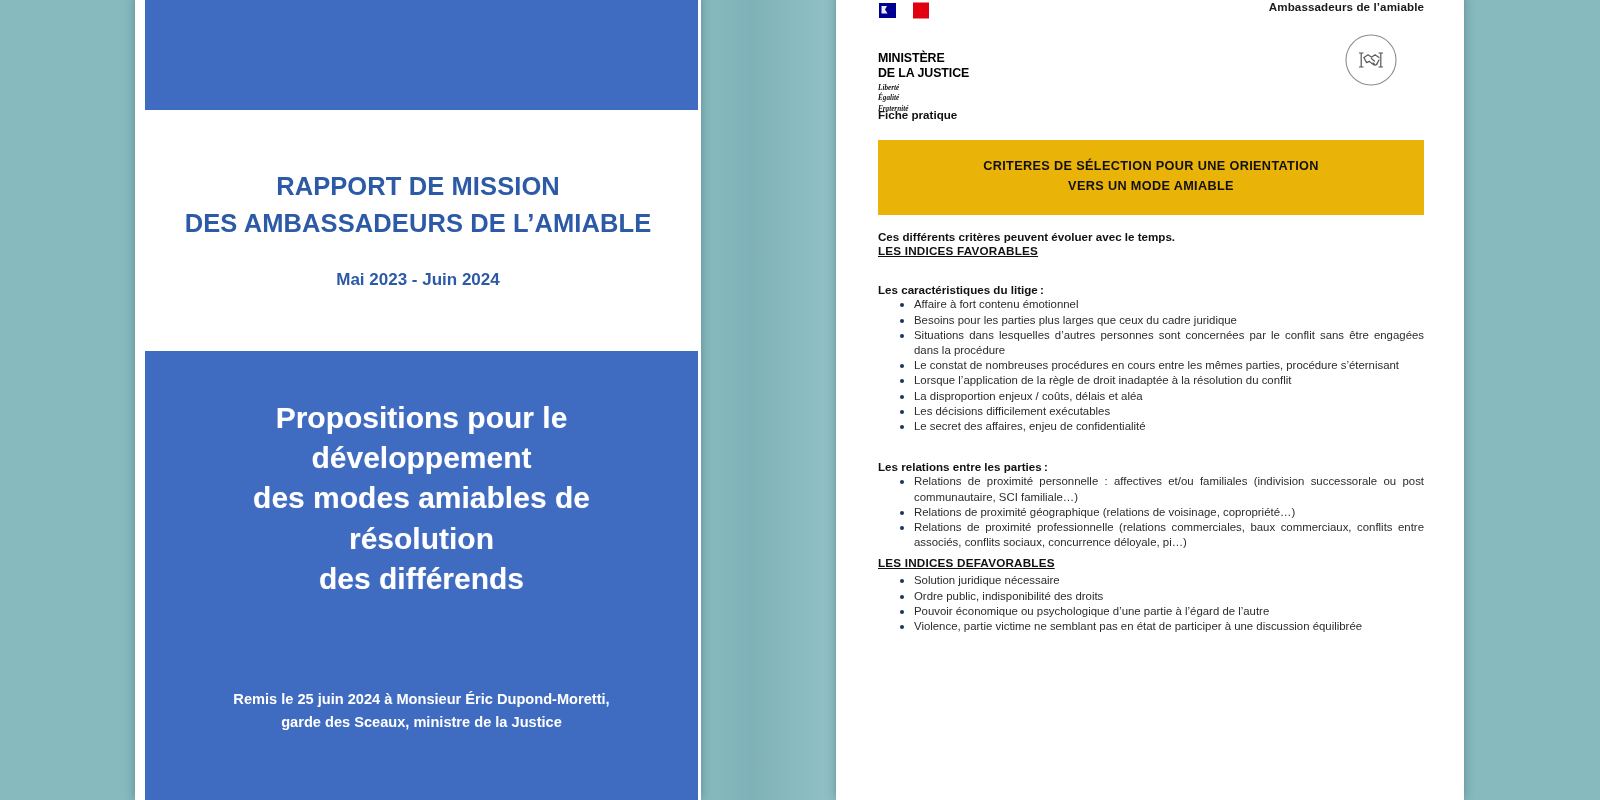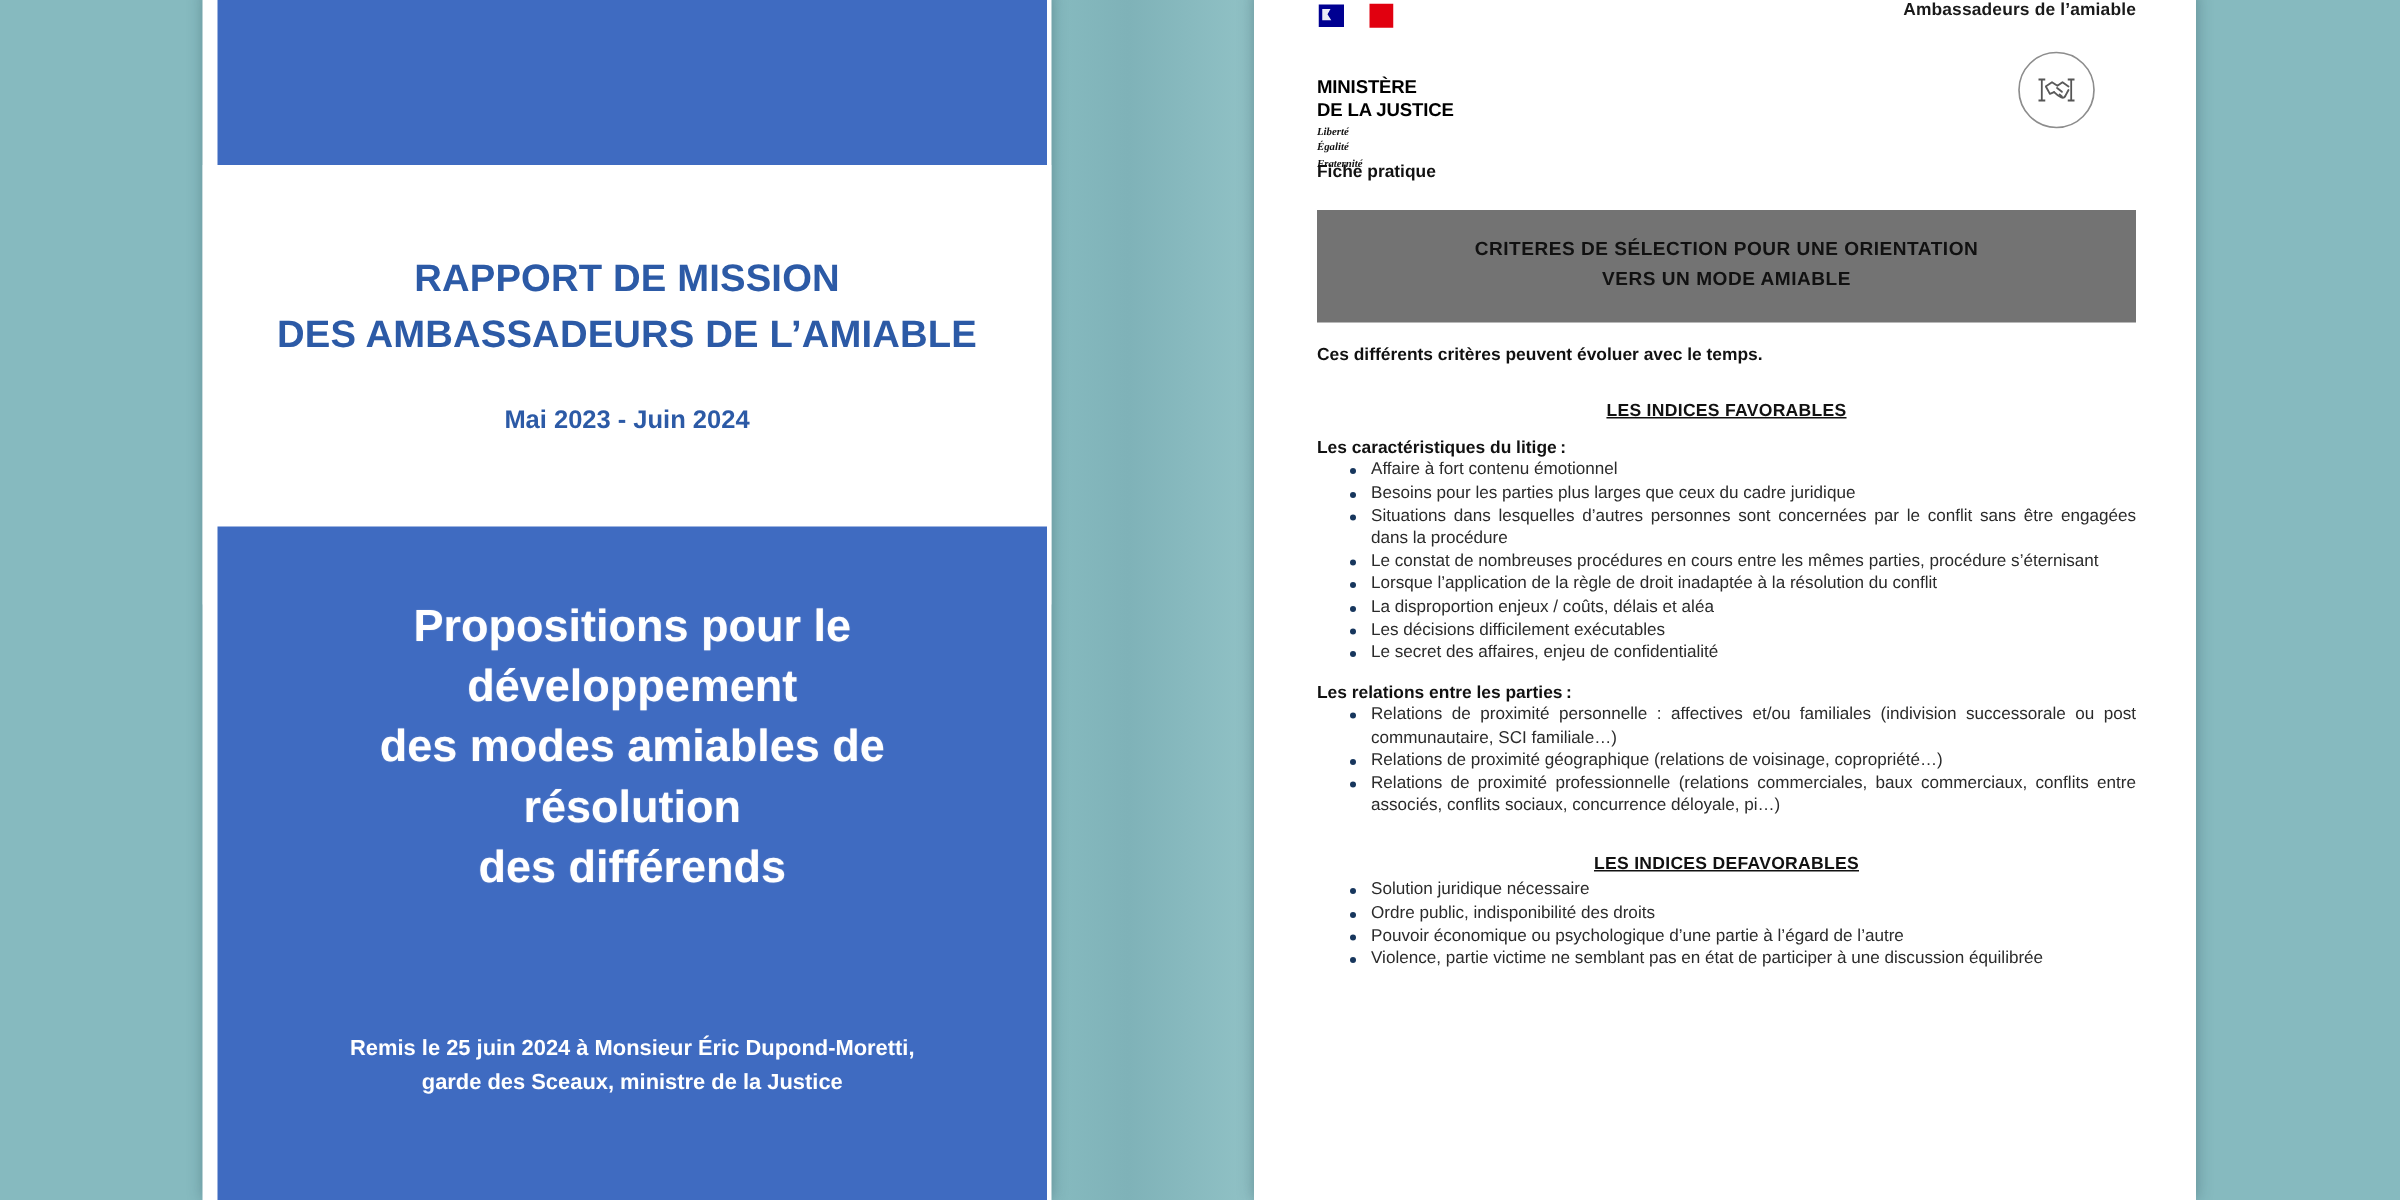--- a/index.html
+++ b/index.html
@@ -183,53 +183,53 @@
   #fiche-label {
     font-size: 11.6px;
     font-weight: bold;
     color: #111;
     margin-top: 4px;
     margin-bottom: 19px;
   }
 
   
   #green-banner {
-    background: #737373;
+    background: #eab308;
     text-align: center;
     padding: 17px 26px 19px;
     box-sizing: border-box;
   }
   #green-banner .gb-line {
     font-size: 12.7px;
     font-weight: bold;
     letter-spacing: .35px;
     line-height: 1.55;
     color: #111;
   }
 
   
   #fiche-intro {
     font-size: 11.6px;
     font-weight: bold;
     margin-top: 15px;
     color: #111;
   }
   .section-heading {
-    text-align: center;
+    text-align: left;
     font-size: 11.7px;
     font-weight: bold;
     text-decoration: underline;
     letter-spacing: .2px;
-    margin: 24px 0 0;
+    margin: 1px 0 0;
     color: #111;
   }
   .group-title {
     font-size: 11.6px;
     font-weight: bold;
-    margin: 12px 0 0;
+    margin: 26px 0 0;
     color: #111;
   }
   ul.crit-list {
     margin: 1px 0 0;
     padding-left: 36px;
     list-style: none;
   }
   ul.crit-list li {
     position: relative;
     font-size: 11.4px;

